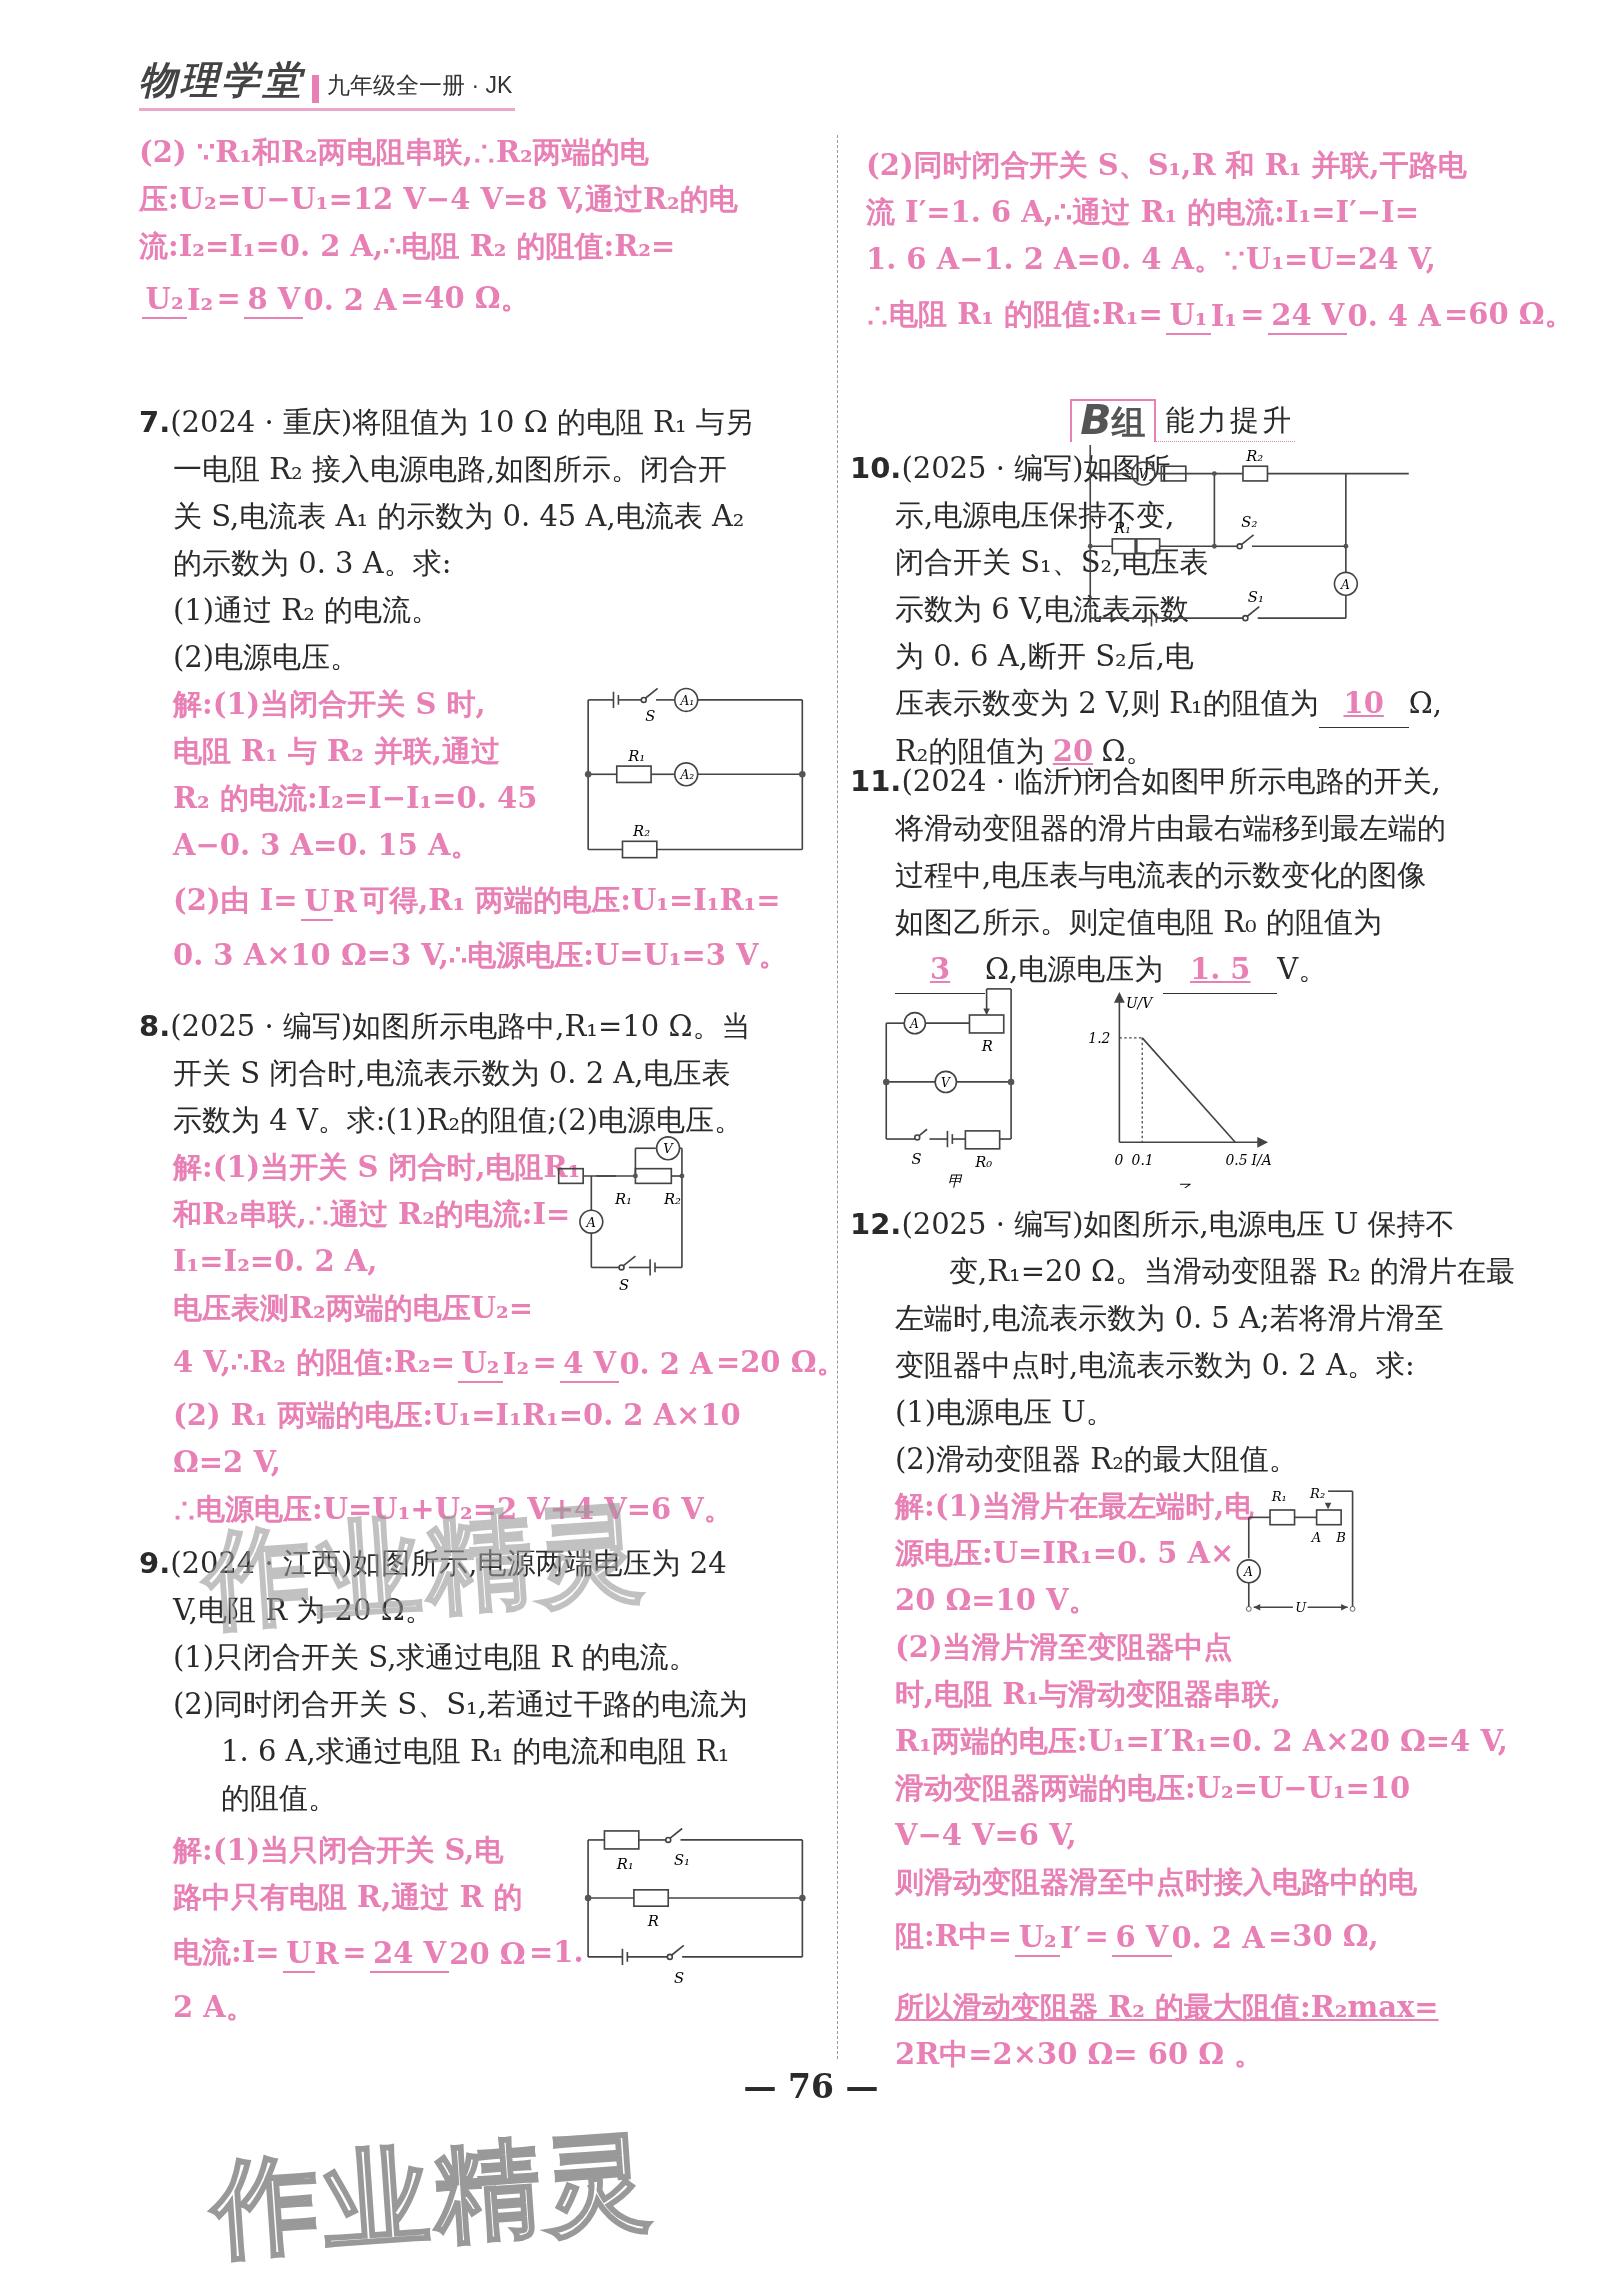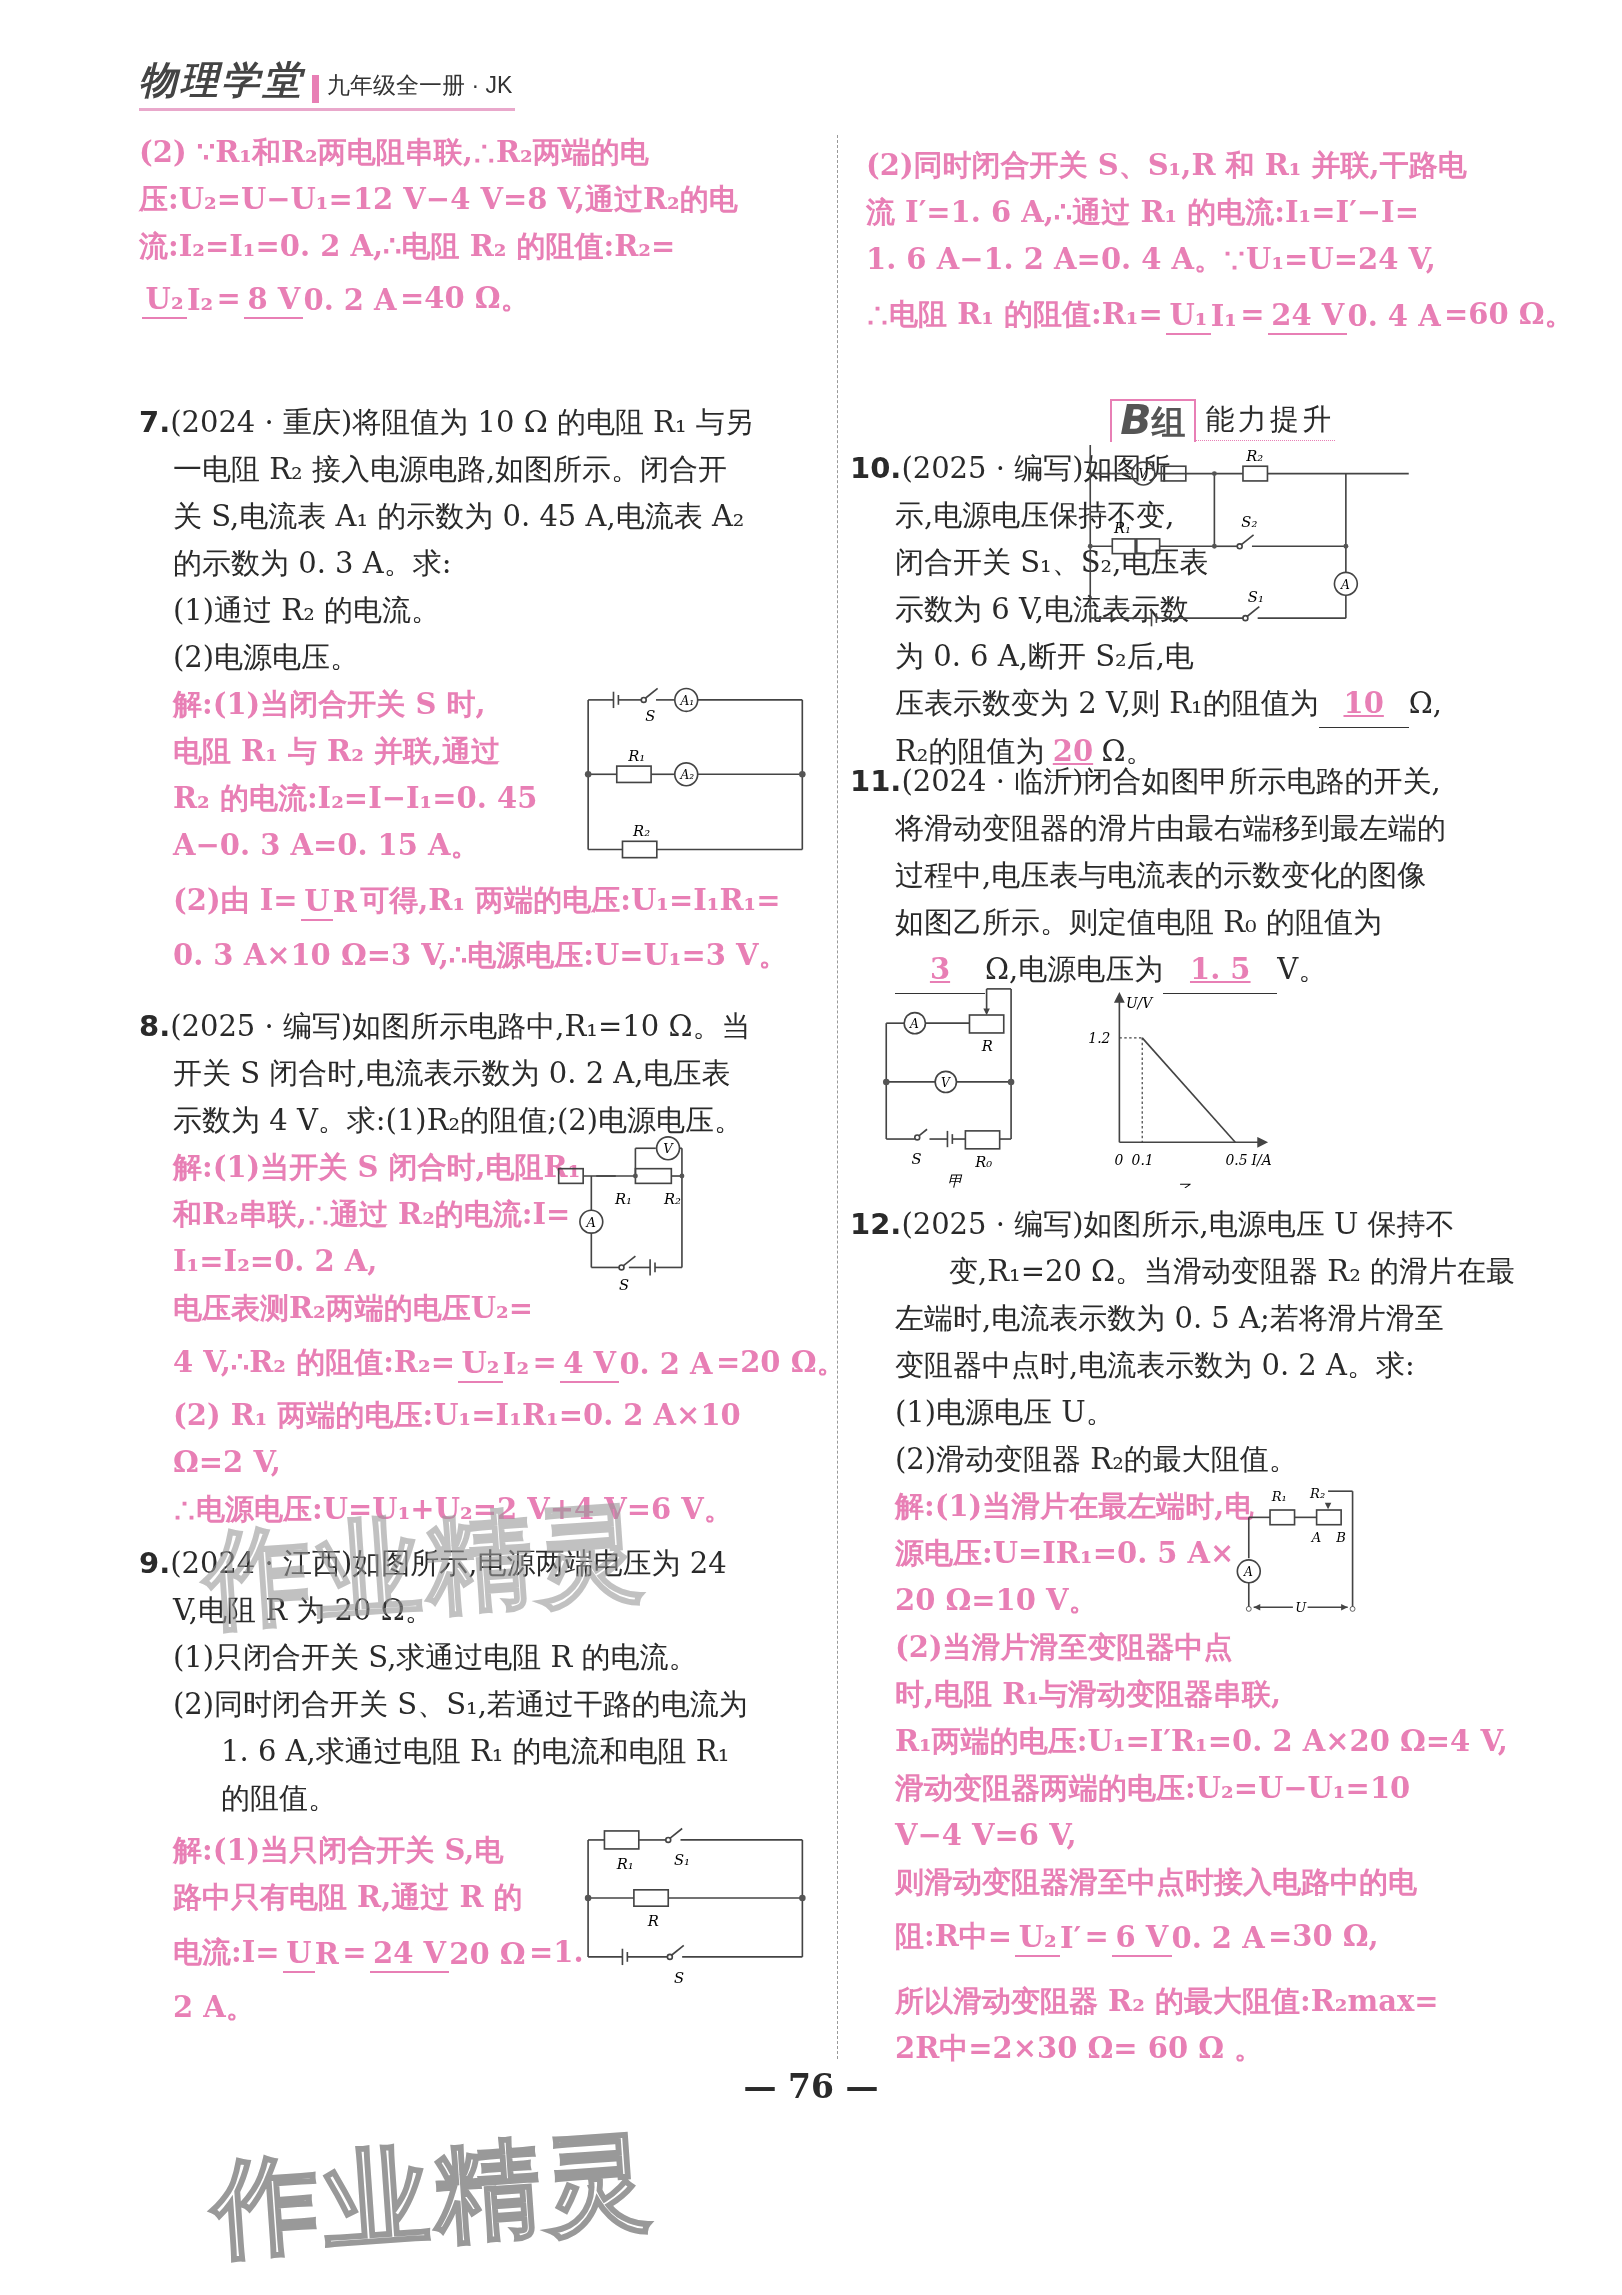--- a/index.html
+++ b/index.html
@@ -13,21 +13,21 @@
   .divider{position:absolute;left:837px;top:135px;height:1924px;border-left:1.6px dashed #999;}
   .col{position:absolute;font-size:29px;line-height:47px;}
   .line{white-space:nowrap;}
   .indent{padding-left:34px;}
   .indent2{padding-left:82px;}
   .qnum{font-weight:bold;font-family:"DejaVu Sans",sans-serif;}
   .frac{display:inline-flex;flex-direction:row;align-items:center;vertical-align:middle;margin:0 3.3px;line-height:36px;justify-content:center;}
   .frac .num{border-bottom:2.5px solid #e87fb5;padding:0 3.3px;}
   .blank{display:inline-block;border-bottom:1.6px solid #333;text-align:center;min-width:90px;text-decoration:underline;}
   .fig{position:absolute;}
-  .section-title{position:absolute;left:1070px;top:399px;display:flex;align-items:center;margin-left:40px;}
+  .section-title{position:absolute;left:1070px;top:399px;display:flex;align-items:flex-end;}
   .section-title .badge{border:2.5px solid #e87fb5;border-bottom:none;padding:0 8.2px;font-size:34px;font-weight:bold;font-family:"DejaVu Sans",sans-serif;color:#555;line-height:39px;}
   .section-title .badge b{font-style:italic;font-size:41px;}
   .section-title .label{font-size:29px;padding-left:9.8px;letter-spacing:3.3px;border-bottom:1.6px dotted #e87fb5;}
   .page-num{position:absolute;left:0;width:1622px;top:2067px;text-align:center;font-size:33px;font-weight:bold;font-family:"DejaVu Serif",serif;}
   .watermark{position:absolute;font-size:106px;font-family:"DejaVu Sans",sans-serif;font-weight:bold;color:transparent;-webkit-text-stroke:2.5px #999;letter-spacing:4.9px;}
   .wm1{left:204px;top:1495px;opacity:.6;transform:rotate(-4deg);}
   .wm2{left:212px;top:2124px;transform:rotate(-4deg);}
   svg text{font-family:"DejaVu Serif",serif;font-style:italic;}
 </style>
 </head>
@@ -366,21 +366,21 @@
     <div class="line">滑动变阻器两端的电压:U₂=U−U₁=10</div>
     <div class="line">V−4 V=6 V,</div>
     <div class="line">则滑动变阻器滑至中点时接入电路中的电</div>
     <div class="line" style="margin-top:6.5px;"><span>阻:R中=</span><span class="frac">
           <span class="num">U₂</span>
           <span>I′</span>
         </span>=<span class="frac">
           <span class="num">6 V</span>
           <span>0. 2 A</span>
         </span><span>=30 Ω,</span></div>
-    <div class="line" style="margin-top:18px;">所以滑动变阻器 R₂ 的最大阻值:R₂max=</div>
+    <div class="line" style="margin-top:24px;text-decoration:underline;">所以滑动变阻器 R₂ 的最大阻值:R₂max=</div>
     <div class="line">2R中=2×30 Ω= 60 Ω 。</div>
   </div>
 </div>
 
 <svg class="fig" style="left:1127px;top:1483px;" width="425" height="139" viewBox="0 0 520 170">
   <g stroke="#444" stroke-width="2" fill="none">
     <line x1="276" y1="10" x2="276" y2="152"></line>
     <line x1="246" y1="10" x2="276" y2="10"></line>
     <line x1="149" y1="42" x2="149" y2="92"></line>
       <circle cx="149" cy="108" r="14"></circle>

